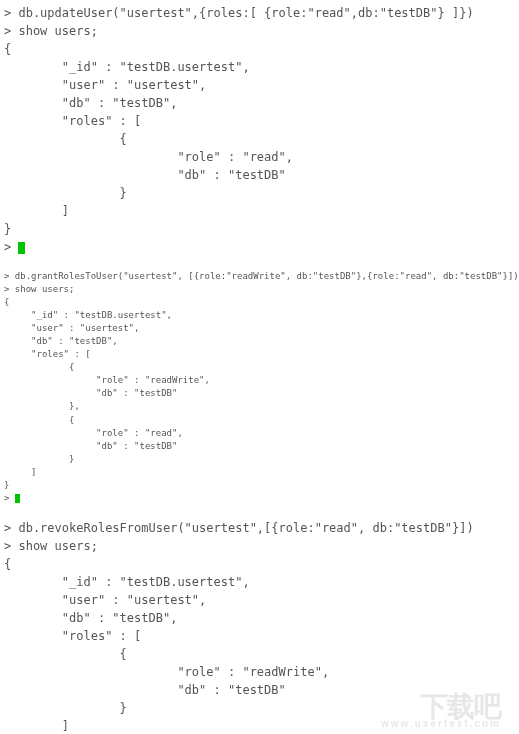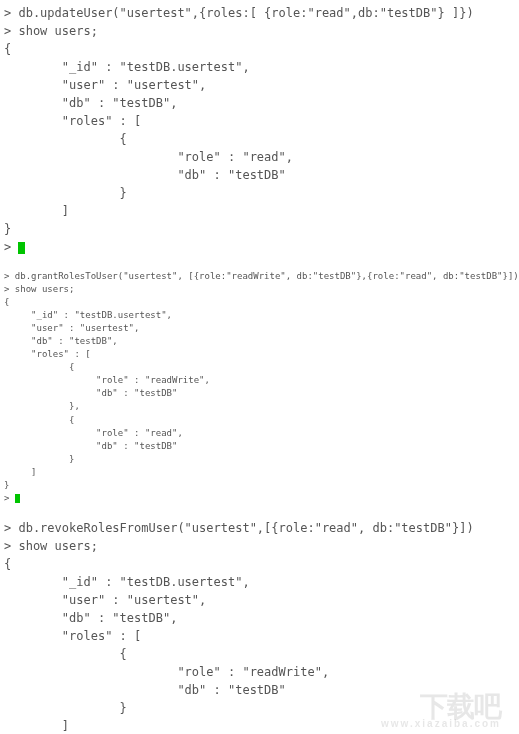--- a/index.html
+++ b/index.html
@@ -118,14 +118,14 @@
                 {
                         "role" : "readWrite",
                         "db" : "testDB"
                 }
         ]
 }</span>
 </div>
 
 <div class="watermark">
   <span>下载吧</span>
-  <span class="sub">www.xiazaiba.com</span>
+  <span class="sub">www.usertest.com</span>
 </div>
 
 </body></html>

